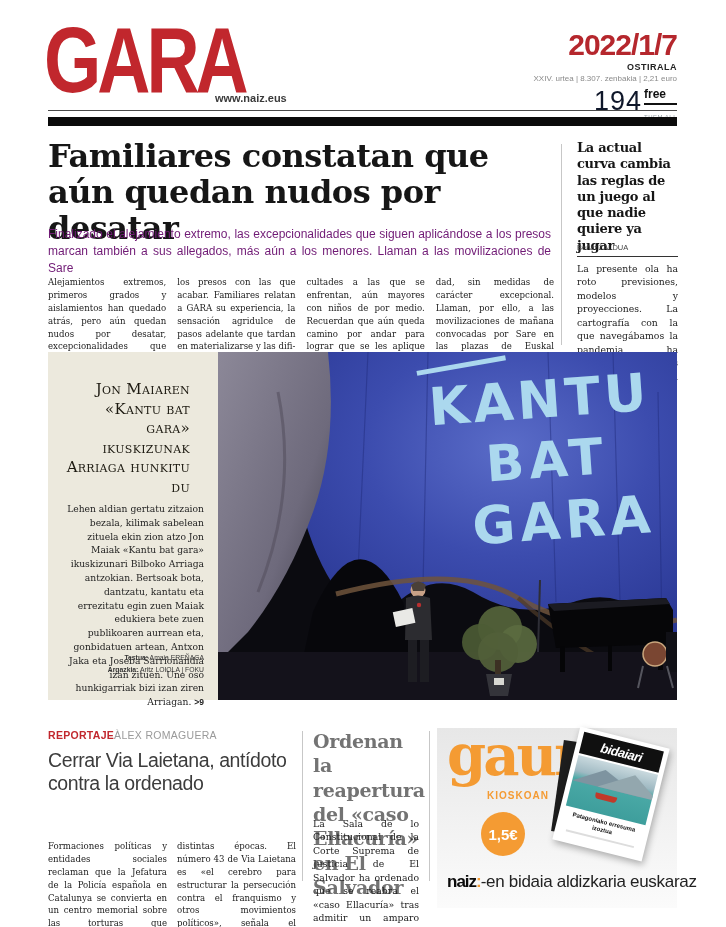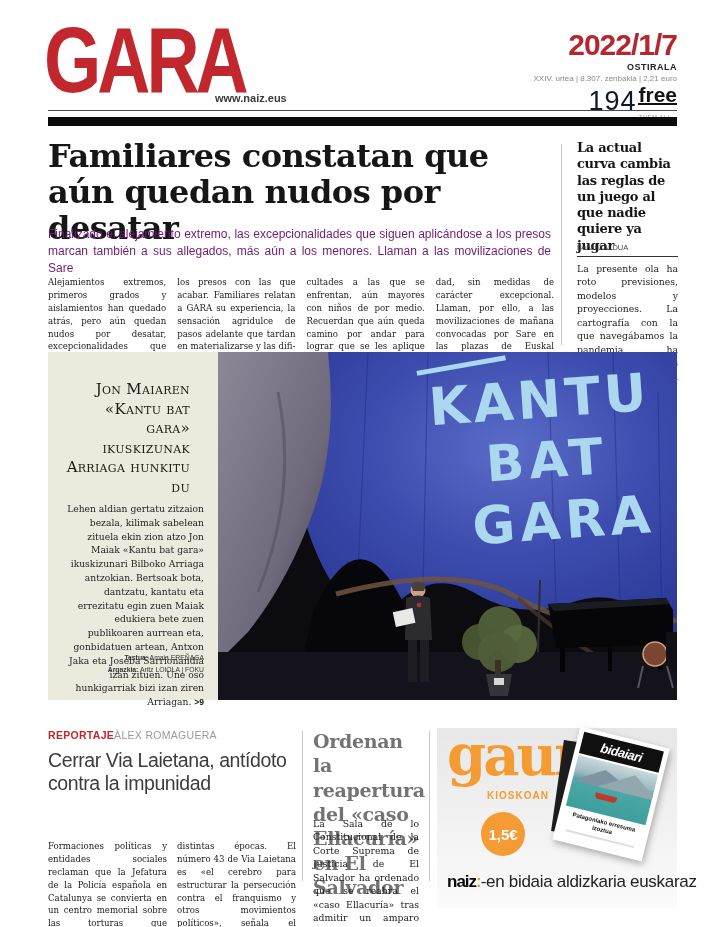--- a/index.html
+++ b/index.html
@@ -10,21 +10,21 @@
   .logo{position:absolute;left:44px;top:14px;font-family:"Liberation Sans",sans-serif;
         font-weight:900;font-size:92px;line-height:92px;color:#c1272d;letter-spacing:-5px;
         transform:scale(.80,1);transform-origin:left top;}
   .website{position:absolute;left:215px;top:92px;font-size:11px;font-weight:bold;color:#3a3a3a;}
   .date-big{position:absolute;right:49px;top:28px;font-size:30px;font-weight:bold;color:#b5272d;letter-spacing:-1px;}
   .day{position:absolute;right:49px;top:62px;font-size:9px;font-weight:bold;color:#222;letter-spacing:.5px;}
   .edition{position:absolute;right:49px;top:74px;font-size:8px;color:#8a8a8a;}
   .issue-row{position:absolute;right:49px;top:86px;text-align:right;}
   .issue-num{font-size:27px;color:#0f172a;font-weight:400;letter-spacing:1px;vertical-align:top;}
   .free-wrap{display:inline-block;text-align:left;margin-left:2px;}
-  .free{font-size:21px;font-weight:900;color:#111;line-height:17px;border-bottom:2px solid #111;display:block;}
+  .free{font-size:12px;font-weight:900;color:#111;line-height:17px;border-bottom:2px solid #111;display:block;}
   .free-sub{font-size:6px;color:#9aa4a9;letter-spacing:.5px;}
   .rule-thin{position:absolute;left:48px;top:110px;width:629px;height:1px;background:#4a4a4a;}
   .rule-thick{position:absolute;left:48px;top:117px;width:629px;height:9px;background:#0b0b0b;}
 
   
   .headline{position:absolute;left:48px;top:138px;width:505px;font-family:"DejaVu Serif",serif;
             font-weight:bold;font-size:32px;line-height:1.13;color:#161616;letter-spacing:-.5px;}
   .standfirst{position:absolute;left:48px;top:226px;width:503px;font-family:Liberation Sans, sans-serif;
               font-size:12px;line-height:1.42;color:#701a75;text-align:justify;}
   .lead-cols{position:absolute;left:48px;top:276px;width:506px;display:flex;gap:11px;}
@@ -214,21 +214,21 @@
         <circle cx="437" cy="302" r="12" fill="none" stroke="#caa77e" stroke-width="1.5"></circle>
         <rect x="448" y="280" width="11" height="40" fill="#101016"></rect>
         <path d="M425,314 L420,336 M449,314 L455,336" stroke="#55555e" stroke-width="2"></path>
       </g>
     </svg>
   </div>
 
   <div class="kicker">
     <span class="k1">REPORTAJE</span><span class="k2">ÀLEX ROMAGUERA</span>
   </div>
-  <div class="report-title">Cerrar Via Laietana, antídoto contra la impunidad</div>
+  <div class="report-title">Cerrar Via Laietana, antídoto contra la ordenado</div>
   <div class="report-cols">
     <div class="report-col">Formaciones políticas y entidades sociales reclaman que la Jefatura de la Policía española en Catalunya se convierta en un centro memorial sobre las torturas que padecieron allí militantes de</div>
     <div class="report-col"><span>distintas épocas. El número 43 de Via Laietana es «el cerebro para estructurar la persecución contra el franquismo y otros movimientos políticos», señala el historiador Manuel Risques.</span> <span class="pref">&gt;6-7</span></div>
   </div>
   <div class="v-divider" style="left:302px;top:731px;height:150px;"></div>
 
   <div class="brief-title">Ordenan la reapertura del «caso Ellacuría» en El Salvador</div>
   <div class="brief-body"><span>La Sala de lo Constitucional de la Corte Suprema de Justicia de El Salvador ha ordenado que se reabra el «caso Ellacuría» tras admitir un amparo presentado por el fiscal general.</span> </div>
   <div class="v-divider" style="left:429px;top:731px;height:150px;"></div>
 

